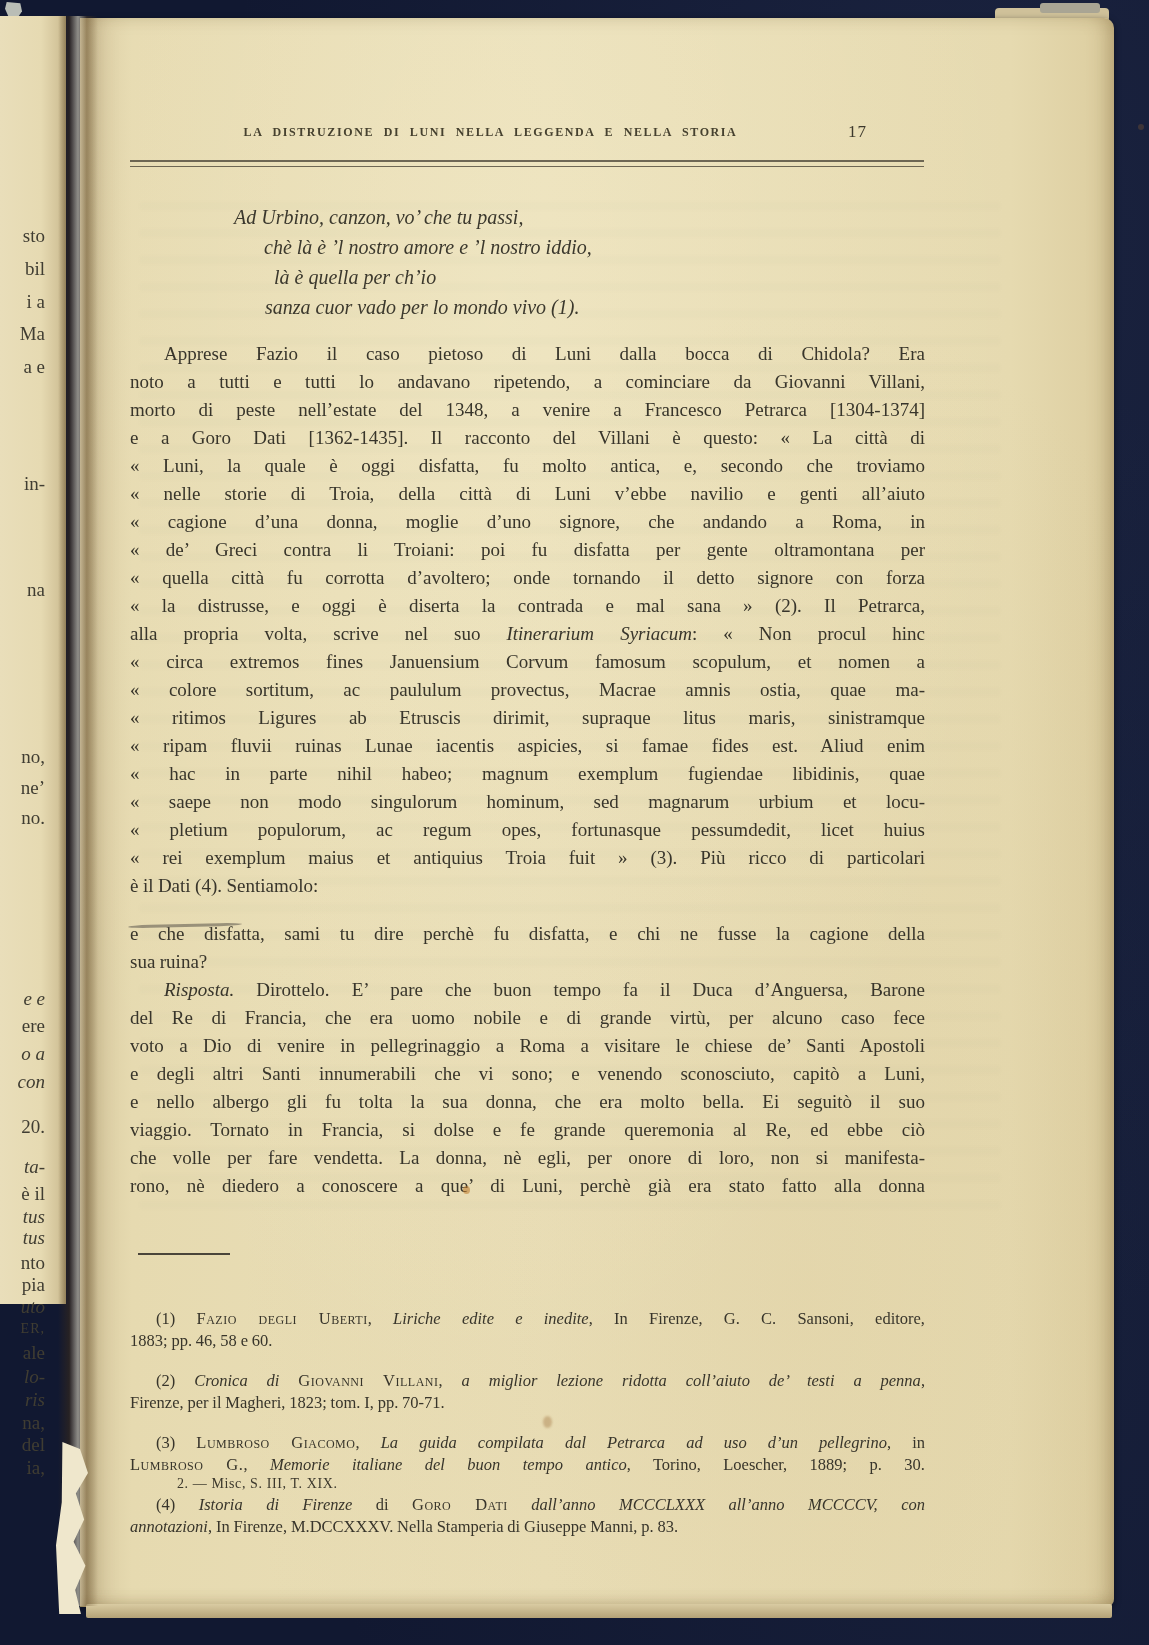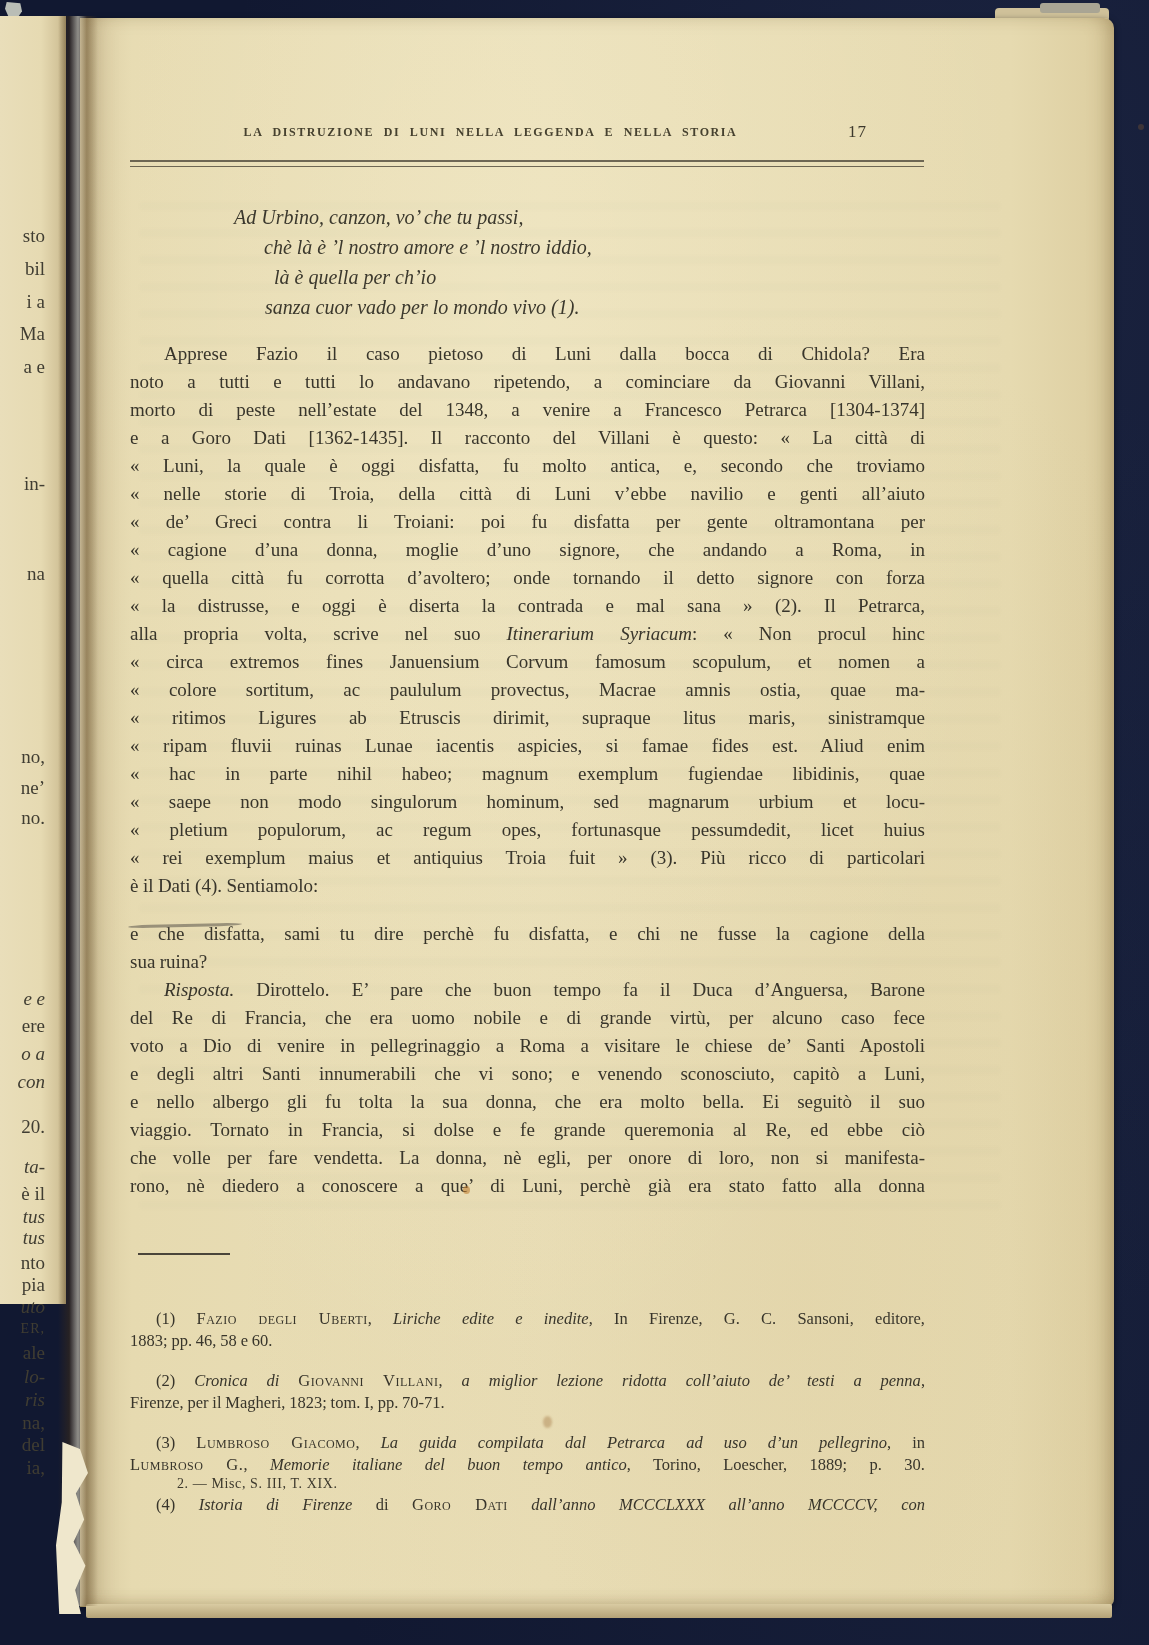--- a/index.html
+++ b/index.html
@@ -82,21 +82,21 @@
 <div class="torn-top-left"></div>
 
 <div class="facing-page">
   <div id="margin-fragments">
       <div class="frag" style="top: 210px;">sto</div>
       <div class="frag" style="top: 243px;">bil</div>
       <div class="frag" style="top: 276px;">i a</div>
       <div class="frag" style="top: 308px;">Ma</div>
       <div class="frag" style="top: 341px;">a e</div>
       <div class="frag" style="top: 458px;">in-</div>
-      <div class="frag" style="top: 548px; margin-left: 32px;">na</div>
+      <div class="frag" style="top: 564px; margin-left: 32px;">na</div>
       <div class="frag" style="top: 731px;">no,</div>
       <div class="frag" style="top: 762px;">ne’</div>
       <div class="frag" style="top: 792px;">no.</div>
       <div class="frag it" style="top: 973px;">e e</div>
       <div class="frag" style="top: 1000px; text-align: center;">ere</div>
       <div class="frag it" style="top: 1028px;">o a</div>
       <div class="frag it" style="top: 1056px;">con</div>
       <div class="frag" style="top: 1101px;">20.</div>
       <div class="frag it" style="top: 1141px;">ta-</div>
       <div class="frag" style="top: 1168px;">è il</div>
@@ -133,22 +133,22 @@
     </div>
 
     <div class="text-col">
       <div class="para">
           <div class="tline ind">Apprese Fazio il caso pietoso di Luni dalla bocca di Chidola? Era</div>
           <div class="tline">noto a tutti e tutti lo andavano ripetendo, a cominciare da Giovanni Villani,</div>
           <div class="tline">morto di peste nell’estate del 1348, a venire a Francesco Petrarca [1304-1374]</div>
           <div class="tline">e a Goro Dati [1362-1435]. Il racconto del Villani è questo: « La città di</div>
           <div class="tline">« Luni, la quale è oggi disfatta, fu molto antica, e, secondo che troviamo</div>
           <div class="tline">« nelle storie di Troia, della città di Luni v’ebbe navilio e genti all’aiuto</div>
+          <div class="tline">« cagione d’una donna, moglie d’uno signore, che andando a Roma, in</div>
           <div class="tline">« de’ Greci contra li Troiani: poi fu disfatta per gente oltramontana per</div>
-          <div class="tline">« cagione d’una donna, moglie d’uno signore, che andando a Roma, in</div>
           <div class="tline">« quella città fu corrotta d’avoltero; onde tornando il detto signore con forza</div>
           <div class="tline">« la distrusse, e oggi è diserta la contrada e mal sana » (2). Il Petrarca,</div>
           <div class="tline">alla propria volta, scrive nel suo <i>Itinerarium Syriacum</i>: « Non procul hinc</div>
           <div class="tline">« circa extremos fines Januensium Corvum famosum scopulum, et nomen a</div>
           <div class="tline">« colore sortitum, ac paululum provectus, Macrae amnis ostia, quae ma-</div>
           <div class="tline">« ritimos Ligures ab Etruscis dirimit, supraque litus maris, sinistramque</div>
           <div class="tline">« ripam fluvii ruinas Lunae iacentis aspicies, si famae fides est. Aliud enim</div>
           <div class="tline">« hac in parte nihil habeo; magnum exemplum fugiendae libidinis, quae</div>
           <div class="tline">« saepe non modo singulorum hominum, sed magnarum urbium et locu-</div>
           <div class="tline">« pletium populorum, ac regum opes, fortunasque pessumdedit, licet huius</div>
@@ -175,20 +175,21 @@
 
     <div class="fn-rule"></div>
     <div class="footnotes">
         <div class="tline ind">(1) <span class="sc">Fazio degli Uberti</span>, <i>Liriche edite e inedite</i>, In Firenze, G. C. Sansoni, editore,</div>
         <div class="tline last">1883; pp. 46, 58 e 60.</div>
         <div class="tline ind">(2) <i>Cronica di</i> <span class="sc">Giovanni Villani</span>, <i>a miglior lezione ridotta coll’aiuto de’ testi a penna</i>,</div>
         <div class="tline last">Firenze, per il Magheri, 1823; tom. I, pp. 70-71.</div>
         <div class="tline ind">(3) <span class="sc">Lumbroso Giacomo</span>, <i>La guida compilata dal Petrarca ad uso d’un pellegrino</i>, in</div>
         <div class="tline"><span class="sc">Lumbroso G.</span>, <i>Memorie italiane del buon tempo antico</i>, Torino, Loescher, 1889; p. 30.</div>
         <div class="tline ind">(4) <i>Istoria di Firenze</i> di <span class="sc">Goro Dati</span> <i>dall’anno MCCCLXXX all’anno MCCCCV, con</i></div>
+        <div class="tline last"><i>annotazioni</i>, In Firenze, M.DCCXXXV. Nella Stamperia di Giuseppe Manni, p. 83.</div>
       </div>
 
     <div class="signature">2. — Misc, S. III, T. XIX.</div>
 
     <div class="stain s1"></div>
     <div class="stain s2"></div>
     <div class="stain s3"></div>
   </div>
 </div>
 

